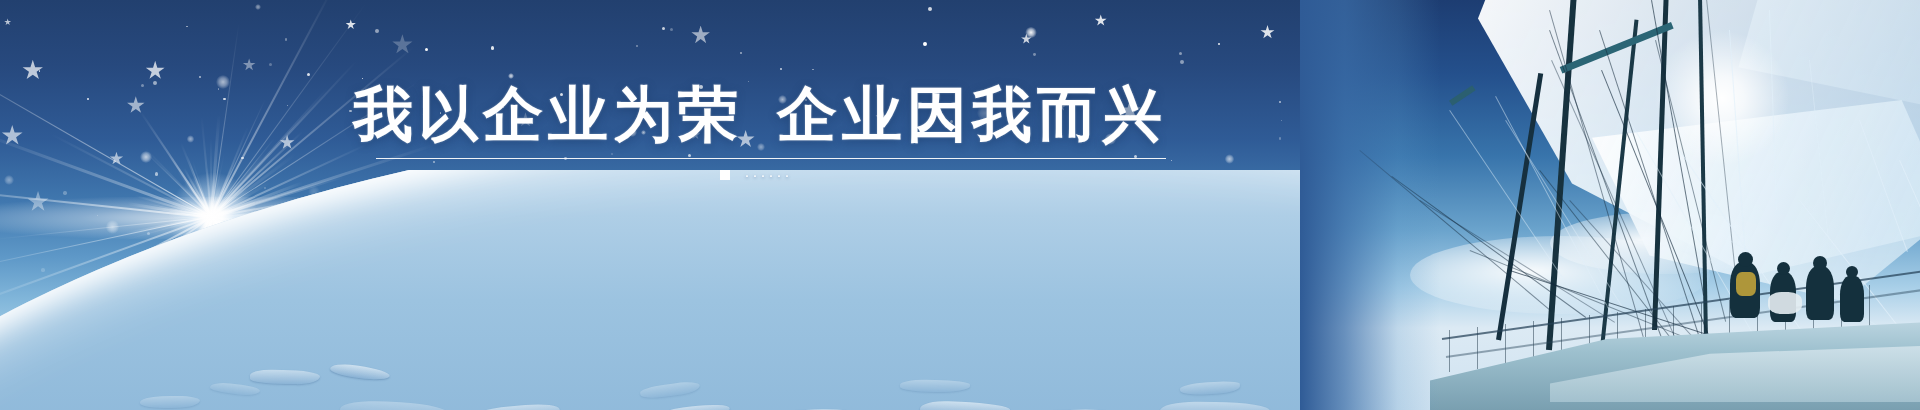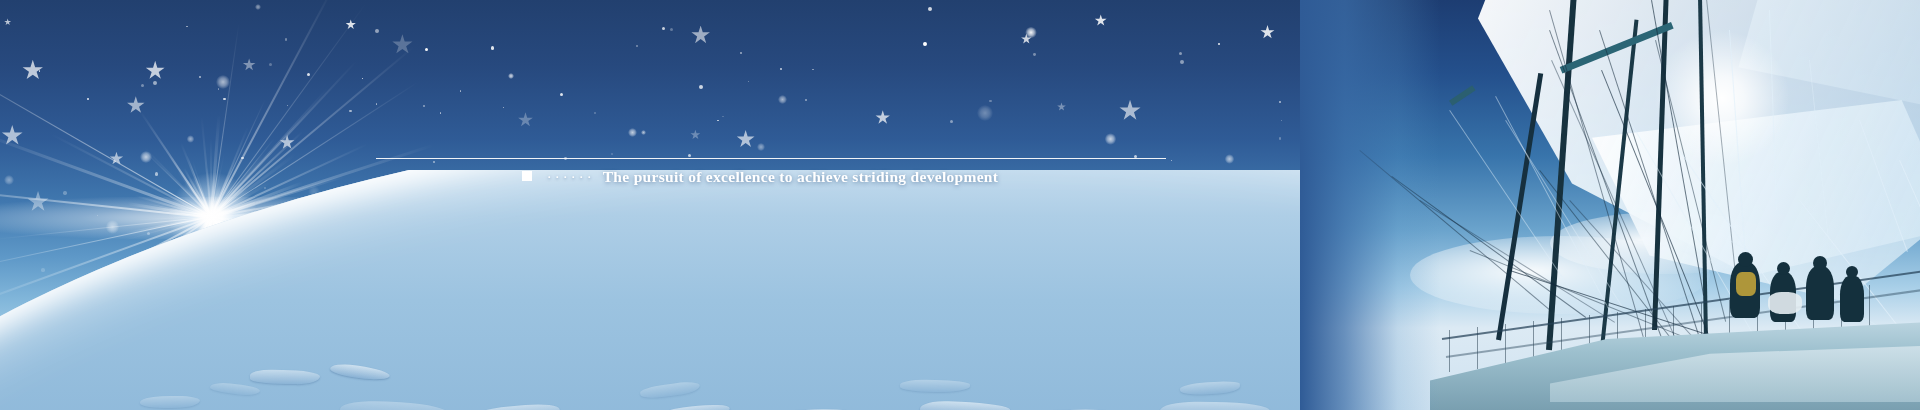--- a/index.html
+++ b/index.html
@@ -608,23 +608,25 @@
         <span class="crew" style="left:540px;top:276px;width:24px;height:46px"></span>
         <span class="crew" style="left:546px;top:266px;width:12px;height:12px;border-radius:50%"></span>
         <span style="position:absolute;left:436px;top:272px;width:20px;height:24px;background:#c9a83a;border-radius:30%;opacity:.85"></span>
         <span style="position:absolute;left:468px;top:292px;width:34px;height:22px;background:#e4edf2;border-radius:40%;opacity:.9"></span>
       </div>
     <div class="boat-fade"></div>
   </div>
 
   <div class="content">
 
+    <div class="headline">
+      <span>我以企业为荣</span><span class="gap"></span><span>企业因我而兴</span>
+    </div>
 
     <div class="rule"></div>
 
     <div class="subrow">
       <span class="bullet"></span>
       <span class="dots">······</span>
-      <span class="en-sub">The pursuit of excellence to achieve striding development</span>
     </div>
 
   </div>
 </div>
 
 </body></html>

